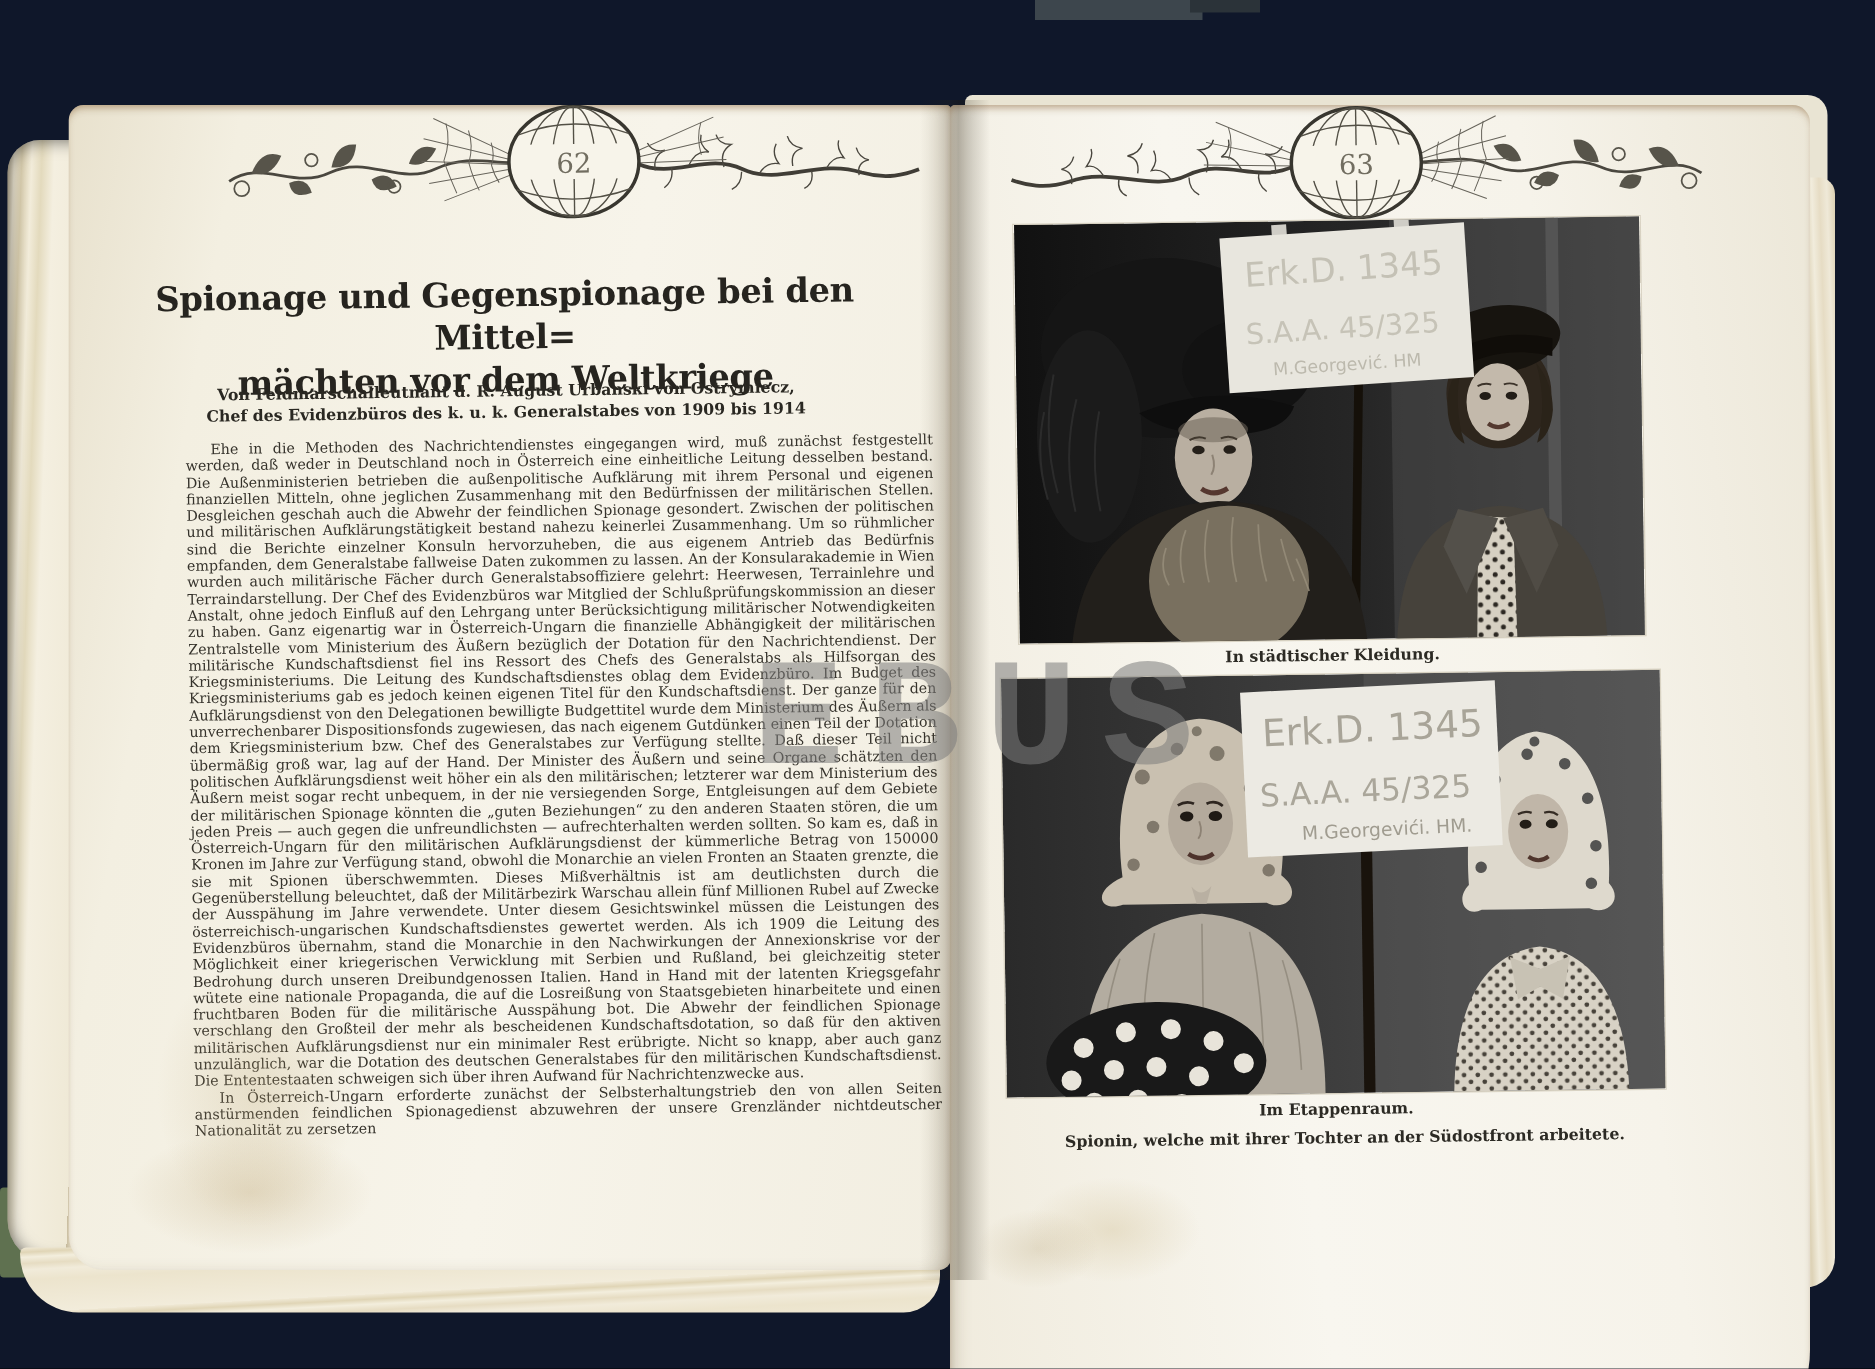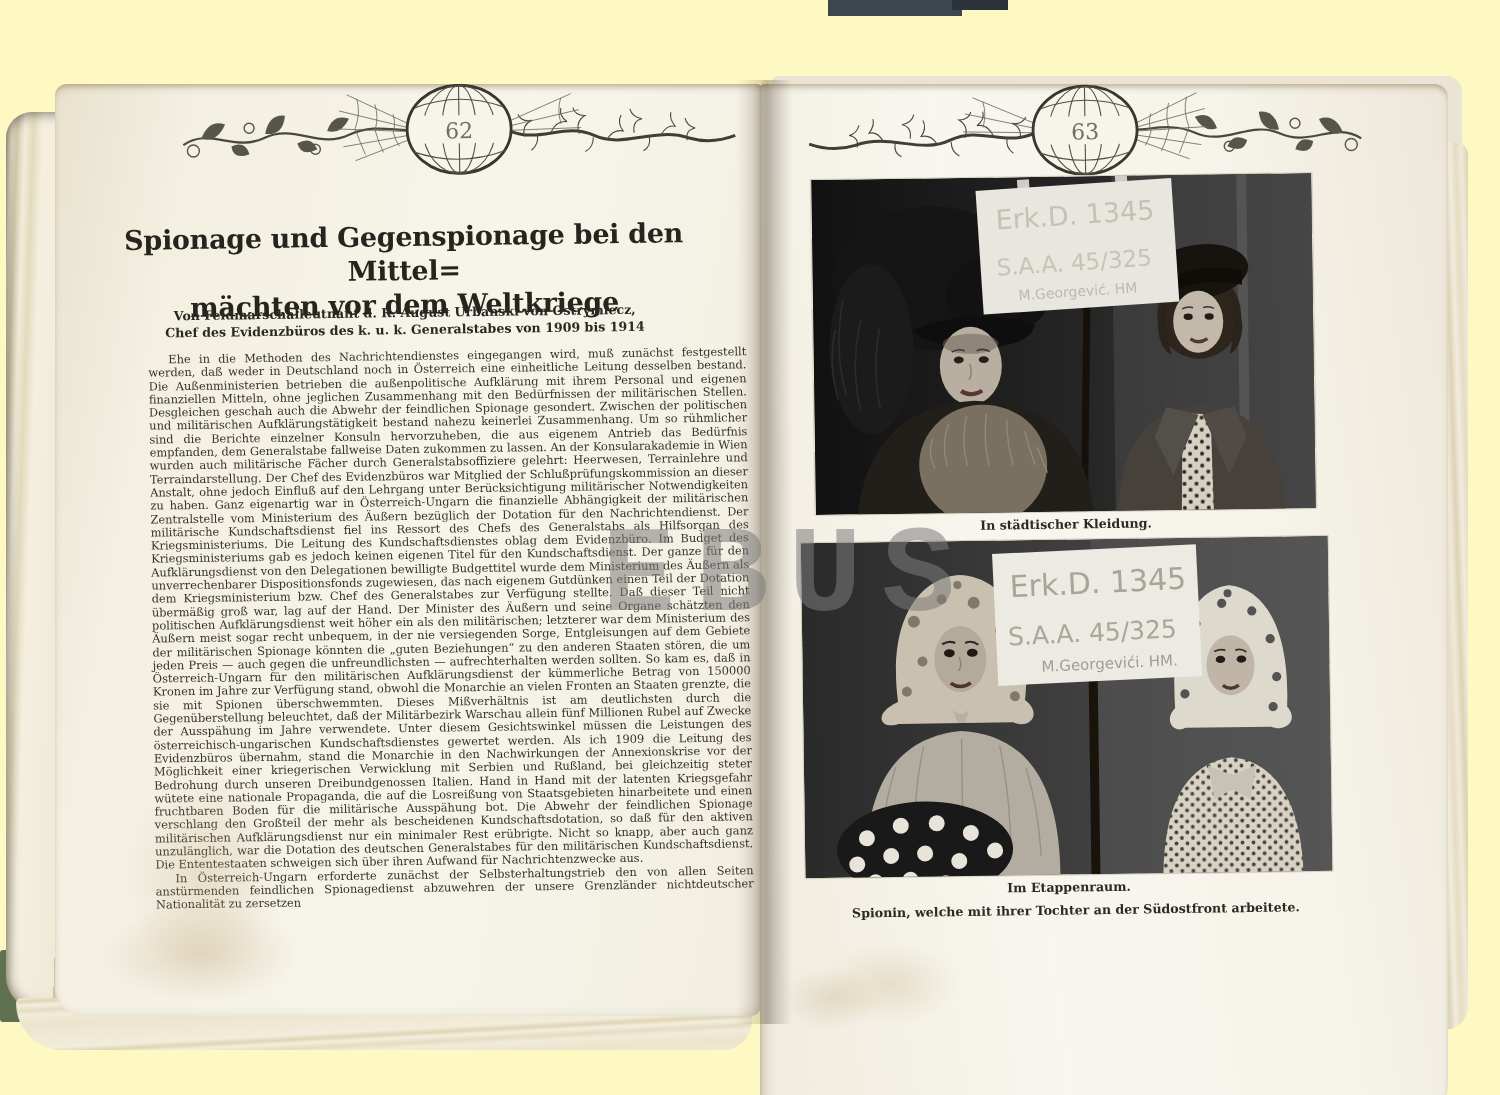--- a/index.html
+++ b/index.html
@@ -1,16 +1,16 @@
 <!DOCTYPE html>
 <html><head>
 <meta charset="utf-8">
 <style>
   html,body{margin:0;padding:0;background:#000;}
-  .stage{position:relative;width:1500px;height:1095px;background:#fef9c3;overflow:hidden;
+  .stage{position:relative;width:1500px;height:1095px;background:#0f172a;overflow:hidden;
          font-family:"DejaVu Serif", serif;}
   
   .stack-left{position:absolute;left:6px;top:112px;width:78px;height:898px;border-radius:26px 0 0 34px;
     background:repeating-linear-gradient(92deg,#c9bda0 0px,#efe8d4 6px,#d8cdae 12px,#f2ecda 20px,#e3dabd 28px,#f4efe0 38px,#efe9d6 78px);
     box-shadow:0 0 14px rgba(0,0,0,.6) inset;}
   .stack-bottom{position:absolute;left:16px;top:998px;width:736px;height:52px;border-radius:8px 0 46px 74px;
     background:repeating-linear-gradient(177deg,#f0e9d6 0px,#e0d5b6 4px,#f3eedd 8px,#e6dcc2 13px,#f1ebda 18px,#ece4cd 26px,#f2ecdb 52px);}
   .stack-right{position:absolute;left:1444px;top:142px;width:24px;height:888px;border-radius:0 14px 26px 0;
     background:repeating-linear-gradient(88deg,#efe9d8 0px,#ddd2b6 6px,#f1ecdc 12px,#e6dcc4 18px,#efe9d8 24px);}
   .under-page-right{position:absolute;left:772px;top:76px;width:690px;height:952px;border-radius:6px 16px 96px 30px;

